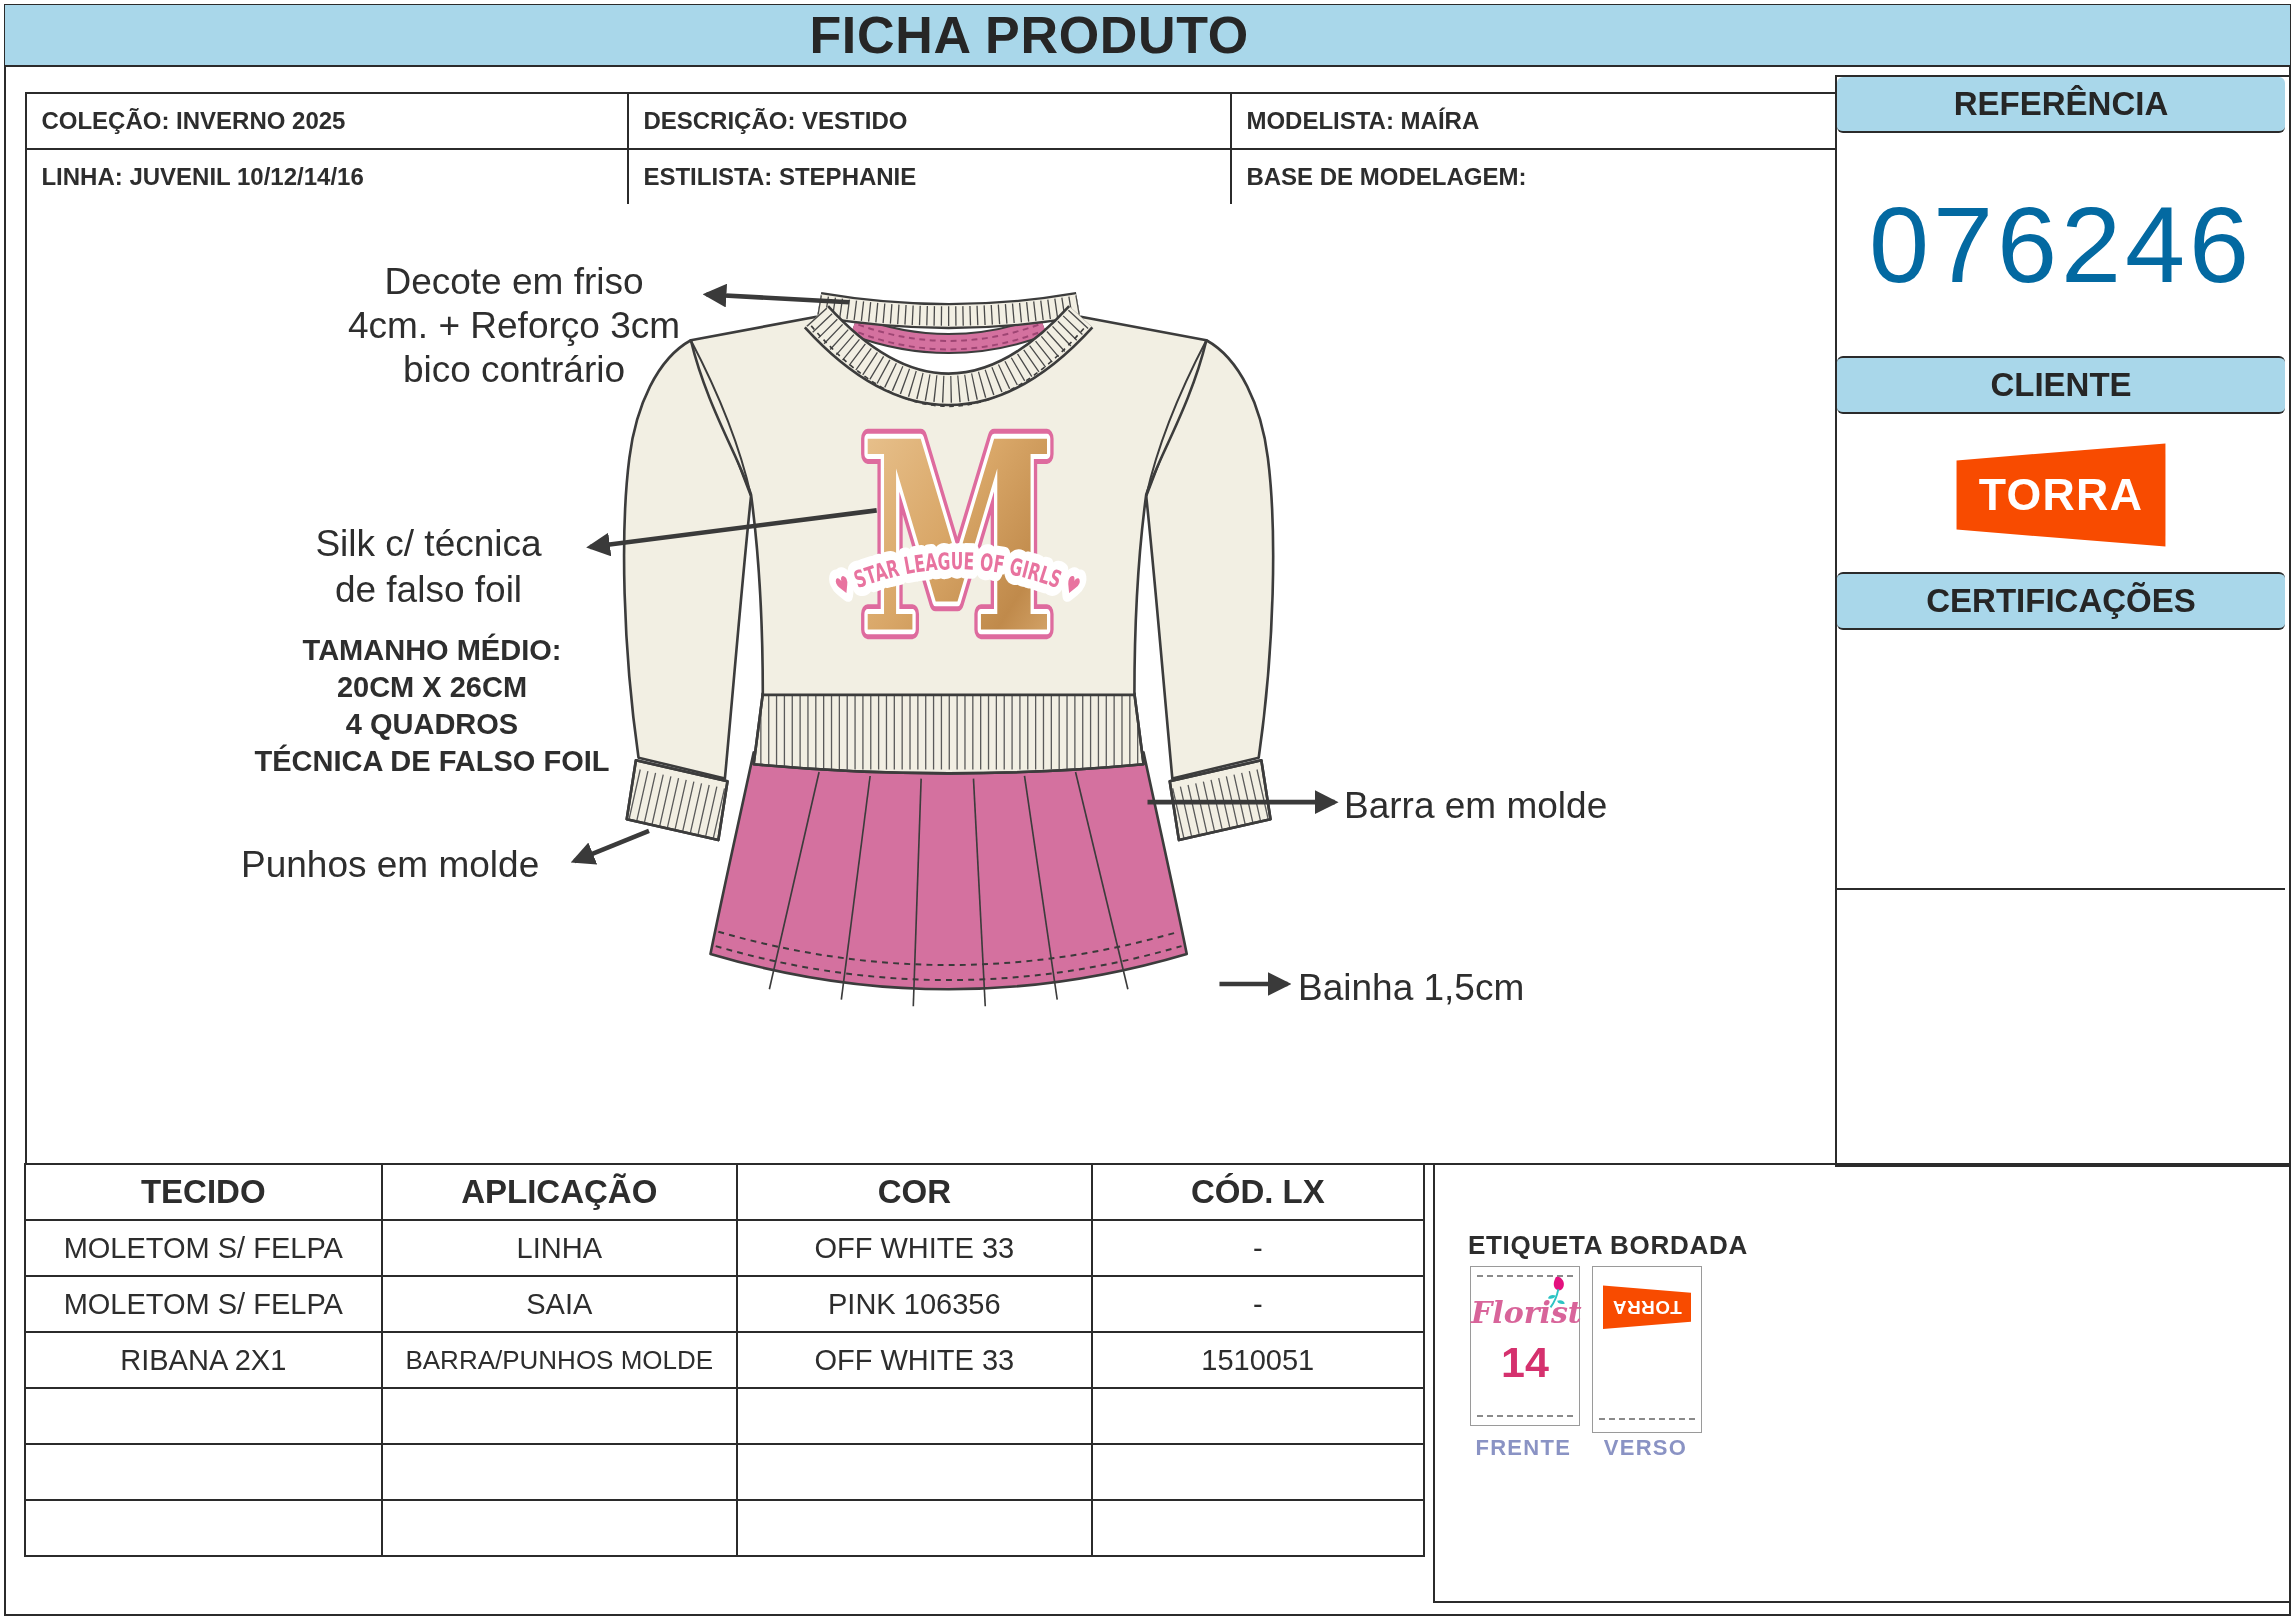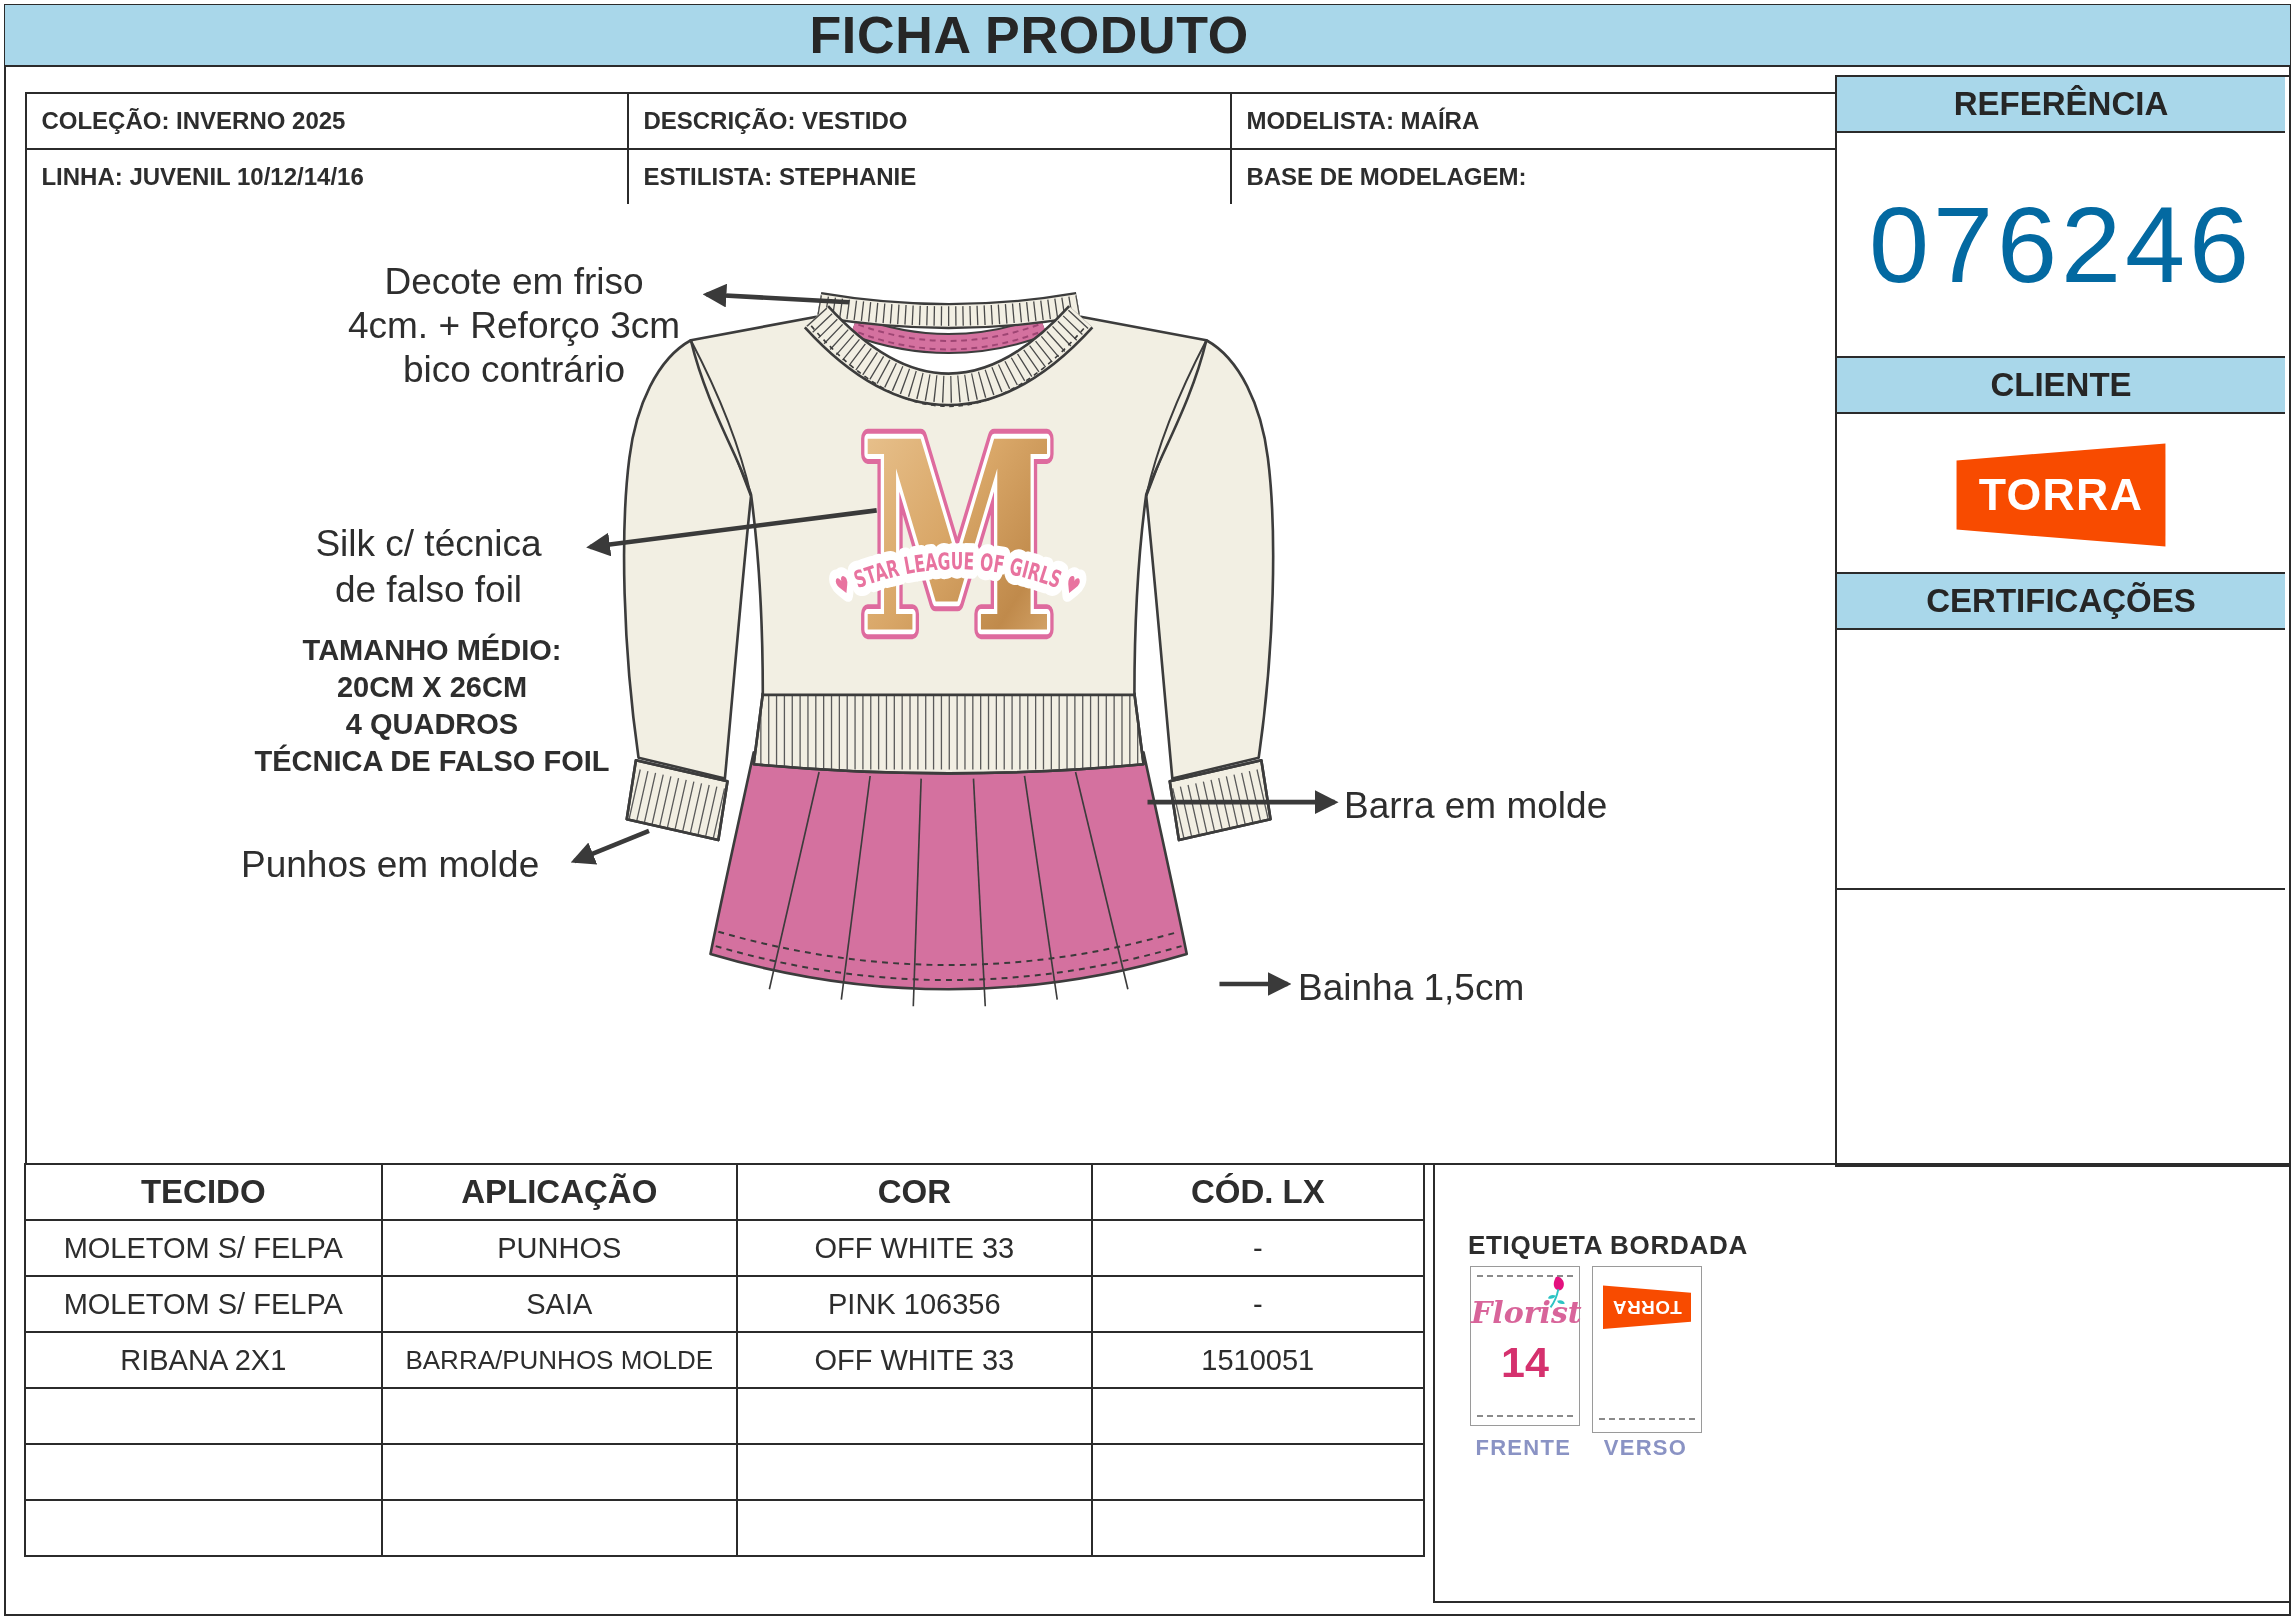--- a/index.html
+++ b/index.html
@@ -10,21 +10,21 @@
   .banner .t{position:absolute;left:0;top:0;width:2048px;height:72px;line-height:60px;text-align:center;font-size:52px;font-weight:bold;letter-spacing:0.7px;color:#262626;}
   
   .info{position:absolute;left:25px;top:92px;width:1811px;height:113px;border:2px solid #2b2b2b;display:grid;grid-template-columns:602px 603px 1fr;grid-template-rows:56px 1fr;}
   .info .cell{border-right:2px solid #2b2b2b;border-bottom:2px solid #2b2b2b;font-size:24px;font-weight:bold;line-height:54px;padding-left:14.4px;white-space:nowrap;overflow:hidden;}
   .info .cell.last{border-right:none;}
   .info .cell.bot{border-bottom:none;}
   
   .drawbox{position:absolute;left:25px;top:204px;width:1811px;height:959px;border:2px solid #2b2b2b;border-top:none;background:#fff;}
   
   .sidebar{position:absolute;left:1835px;top:75px;width:452px;height:1088px;border:2px solid #2b2b2b;background:#fff;}
-  .sb-band{position:absolute;left:0;width:448px;height:54px;background:#A9D7EA;border-top:2px solid #2b2b2b;border-bottom:2px solid #2b2b2b;text-align:center;line-height:54px;font-size:33px;font-weight:bold;color:#262626;}
+  .sb-band{position:absolute;left:0;width:448px;height:54px;background:#A9D7EA;border-top:2px solid #2b2b2b;border-bottom:2px solid #2b2b2b;text-align:center;line-height:54px;font-size:33px;font-weight:bold;color:#262626;border-radius:6px;}
   .sb-band.first{top:0;border-top:none;}
   .refnum{position:absolute;left:0;top:56px;width:448px;height:224px;text-align:center;line-height:224px;font-size:108px;letter-spacing:3.9px;color:#0369a1;}
   .logobox{position:absolute;left:0;top:339px;width:448px;height:158px;}
   .empty2{position:absolute;left:0;top:811px;width:448px;height:276px;border-top:2px solid #2b2b2b;}
   
   .ann{position:absolute;font-size:37px;line-height:44px;text-align:center;white-space:pre-line;color:#2e2e2e;}
   .ann.bold{font-weight:bold;font-size:29px;line-height:37px;}
   .ann.leftal{text-align:left;white-space:nowrap;}
   
   .ftab{position:absolute;left:11.8px;top:1163px;border-collapse:collapse;table-layout:fixed;margin-left:12px;}
@@ -203,21 +203,21 @@
     </colgroup>
   <tbody>
       <tr class="hrow">
     <th>TECIDO</th>
     <th>APLICAÇÃO</th>
     <th>COR</th>
     <th>CÓD. LX</th>
   </tr>
   <tr>
     <td>MOLETOM S/ FELPA</td>
-    <td>PUNHOS</td>
+    <td>LINHA</td>
     <td>OFF WHITE 33</td>
     <td>-</td>
   </tr>
   <tr>
     <td>MOLETOM S/ FELPA</td>
     <td>SAIA</td>
     <td>PINK 106356</td>
     <td>-</td>
   </tr>
   <tr>

